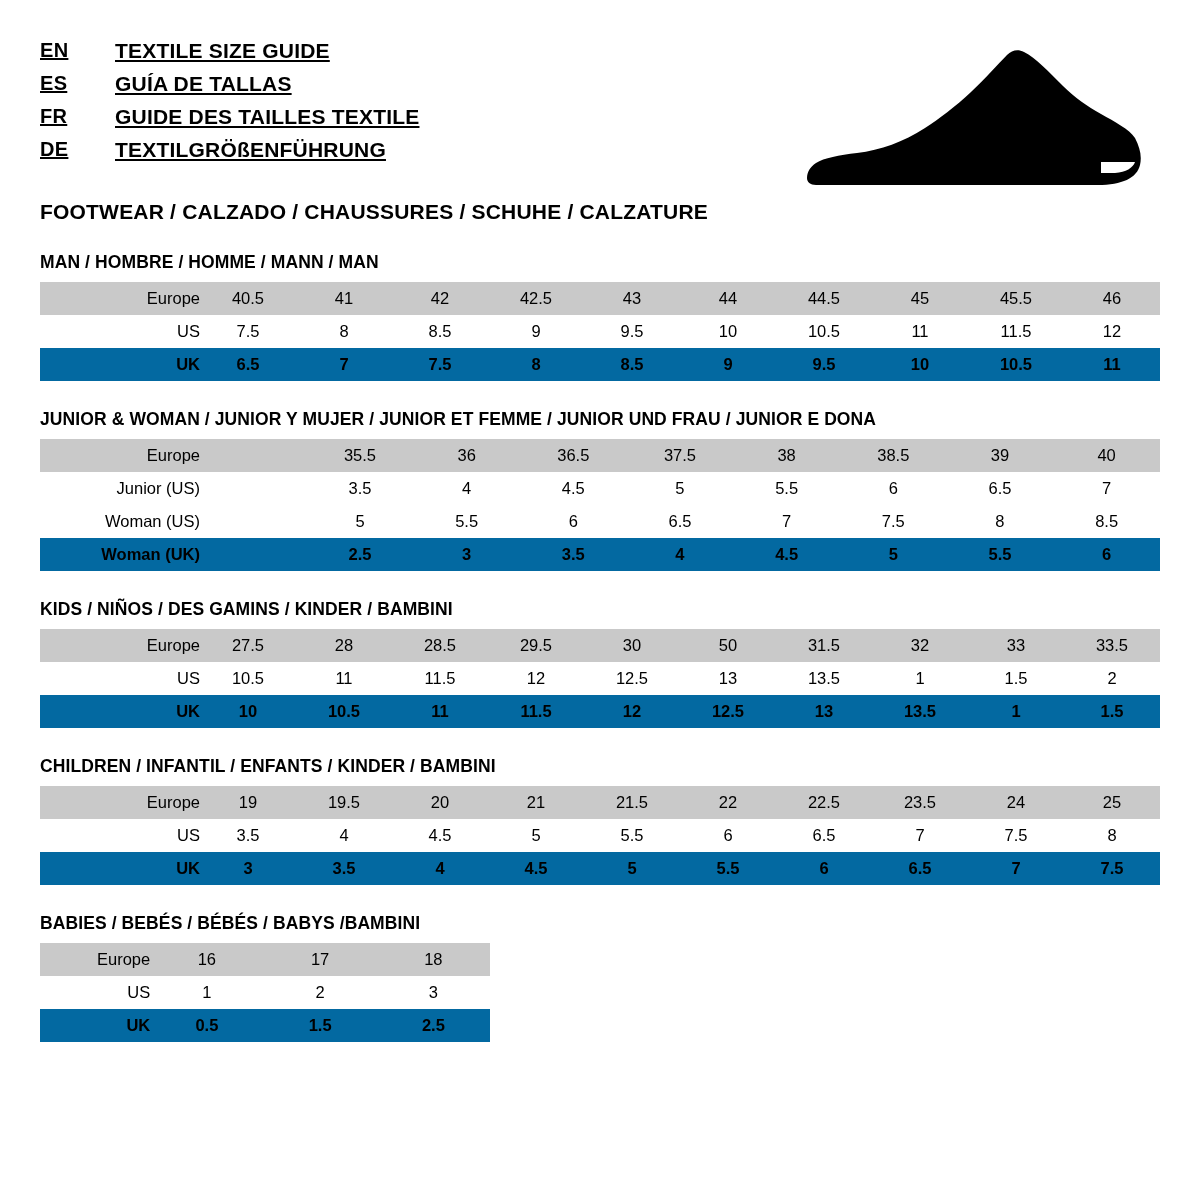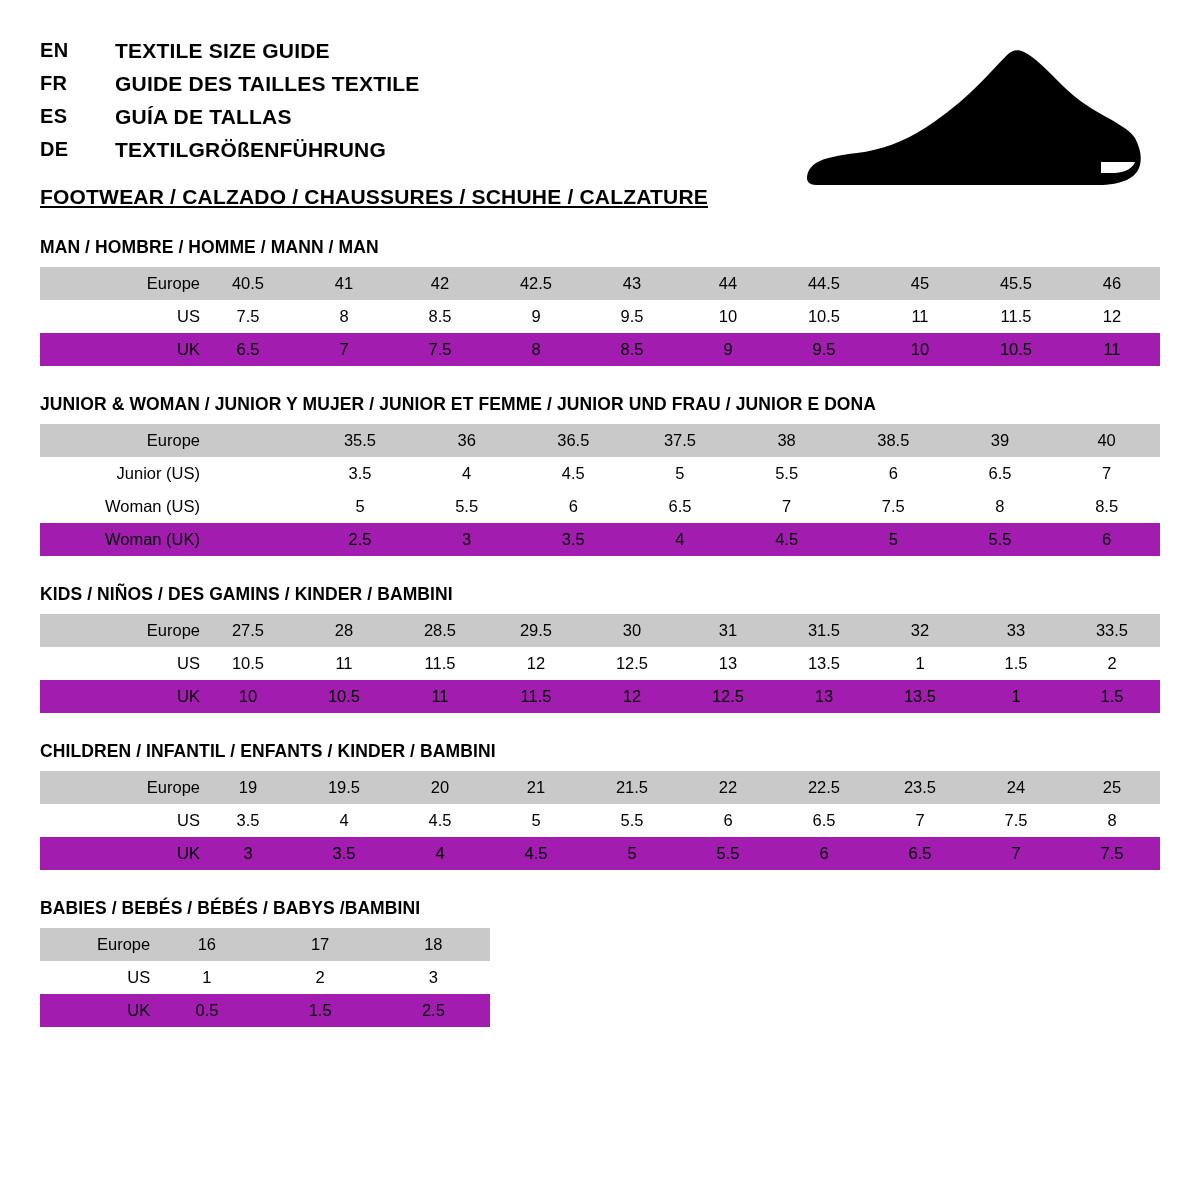--- a/index.html
+++ b/index.html
@@ -27,40 +27,40 @@
   .lang-block {
     display: flex;
     flex-direction: column;
     gap: 0px;
   }
   .lang-row {
     display: flex;
     align-items: flex-end;
     height: 33px;
     line-height: 33px;
+    text-decoration: underline;
   }
   .lang-code {
     width: 75px;
     flex: 0 0 75px;
     font-size: 20px;
     font-weight: bold;
     letter-spacing: 0.3px;
   }
   .lang-text {
     font-size: 21px;
     font-weight: bold;
     letter-spacing: 0.2px;
   }
 
   .section-title-big {
-    margin-top: 19px;
+    margin-top: 34px;
     font-size: 21px;
     font-weight: bold;
     letter-spacing: 0.2px;
-    text-decoration: underline;
   }
 
   
   .shoe {
     position: absolute;
     top: 50px;
     right: 55px;
     width: 340px;
     height: 135px;
   }
@@ -88,47 +88,48 @@
     white-space: nowrap;
   }
   table.sizes td.label {
     text-align: right;
     padding-left: 6px;
   }
   tr.head td {
     background: #c9c9c9;
   }
   tr.alt td {
-    background: #a21caf;
+    background: #0369a1;
+    font-weight: bold;
   }
   tr.plain td {
     background: #ffffff;
   }
 
   
   .w-full { width: 1120px; }
   .w-babies { width: 450px; }
 </style>
 </head>
 <body>
 
 <div class="page">
 
   <div class="lang-block" id="lang-block">
       <div class="lang-row">
         <div class="lang-code">EN</div>
         <div class="lang-text">TEXTILE SIZE GUIDE</div>
       </div>
       <div class="lang-row">
+        <div class="lang-code">ES</div>
+        <div class="lang-text">GUÍA DE TALLAS</div>
+      </div>
+      <div class="lang-row">
         <div class="lang-code">FR</div>
         <div class="lang-text">GUIDE DES TAILLES TEXTILE</div>
-      </div>
-      <div class="lang-row">
-        <div class="lang-code">ES</div>
-        <div class="lang-text">GUÍA DE TALLAS</div>
       </div>
       <div class="lang-row">
         <div class="lang-code">DE</div>
         <div class="lang-text">TEXTILGRÖßENFÜHRUNG</div>
       </div>
     </div>
 
   <div class="section-title-big">FOOTWEAR / CALZADO / CHAUSSURES / SCHUHE / CALZATURE</div>
 
   <div class="shoe">
@@ -282,21 +283,21 @@
             <col style="width: 96px;">
           </colgroup>
           <tbody>
             <tr class="head">
               <td class="label">Europe</td>
               <td>27.5</td>
               <td>28</td>
               <td>28.5</td>
               <td>29.5</td>
               <td>30</td>
-              <td>31</td>
+              <td>50</td>
               <td>31.5</td>
               <td>32</td>
               <td>33</td>
               <td>33.5</td>
             </tr>
             <tr class="plain">
               <td class="label">US</td>
               <td>10.5</td>
               <td>11</td>
               <td>11.5</td>

